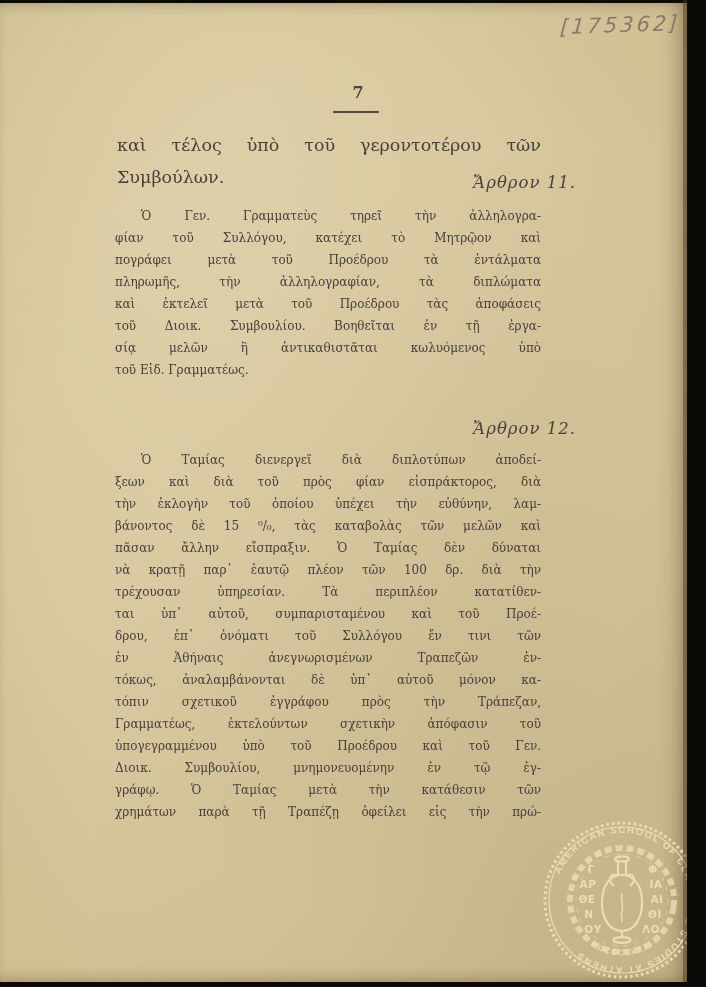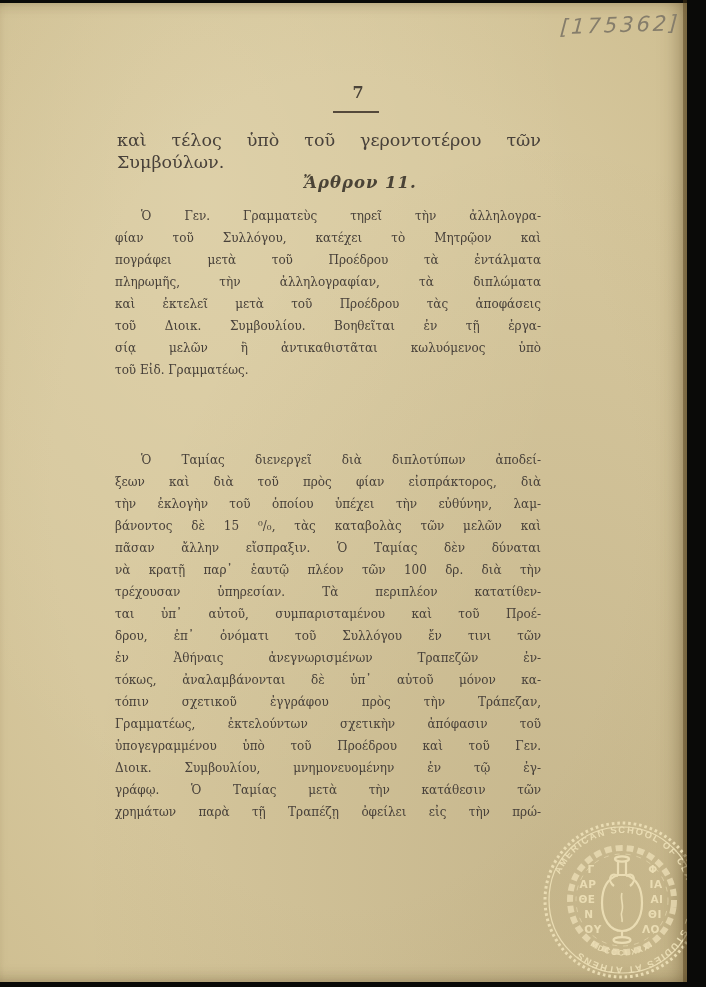--- a/index.html
+++ b/index.html
@@ -36,27 +36,27 @@
   .pagenum{
     position:absolute;top:80px;left:336px;width:44px;
     text-align:center;font-size:16px;font-weight:bold;color:#4b443a;
   }
   .pagenum-rule{
     position:absolute;top:108px;left:333px;width:46px;height:2px;
     background:#54493b;
   }
   .intro-line{
     position:absolute;top:126px;left:117px;width:424px;
-    font-size:17.5px;line-height:22px;
+    font-size:17.5px;line-height:32px;
     text-align:justify;text-align-last:justify;
     color:#48413a;
   }
   .article-heading{
-    position:absolute;left:160px;width:400px;
-    text-align:center;font-size:16.5px;font-style:italic;font-weight:bold;
+    position:absolute;left:176px;width:400px;
+    text-align:right;font-size:16.5px;font-style:italic;font-weight:normal;
     letter-spacing:1px;color:#4a4336;
   }
   .heading-11{top:170px;}
   .heading-12{top:416px;}
   .paragraph{
     position:absolute;left:115px;width:426px;
     font-size:12px;line-height:22px;color:#48413a;
   }
   .para-1{top:202px;}
   .para-2{top:446px;}
@@ -88,20 +88,21 @@
         <div class="tline first">Ὁ Γεν. Γραμματεὺς τηρεῖ τὴν ἀλληλογρα-</div>
         <div class="tline">φίαν τοῦ Συλλόγου, κατέχει τὸ Μητρῷον καὶ</div>
         <div class="tline">πογράφει μετὰ τοῦ Προέδρου τὰ ἐντάλματα</div>
         <div class="tline">πληρωμῆς, τὴν ἀλληλογραφίαν, τὰ διπλώματα</div>
         <div class="tline">καὶ ἐκτελεῖ μετὰ τοῦ Προέδρου τὰς ἀποφάσεις</div>
         <div class="tline">τοῦ Διοικ. Συμβουλίου. Βοηθεῖται ἐν τῇ ἐργα-</div>
         <div class="tline">σίᾳ μελῶν ἢ ἀντικαθιστᾶται κωλυόμενος ὑπὸ</div>
         <div class="tline flush">τοῦ Εἰδ. Γραμματέως.</div>
       </div>
 
+    <div class="article-heading heading-12">Ἄρθρον 12.</div>
     <div class="paragraph para-2">
         <div class="tline first">Ὁ Ταμίας διενεργεῖ διὰ διπλοτύπων ἀποδεί-</div>
         <div class="tline">ξεων καὶ διὰ τοῦ πρὸς φίαν εἰσπράκτορος, διὰ</div>
         <div class="tline">τὴν ἐκλογὴν τοῦ ὁποίου ὑπέχει τὴν εὐθύνην, λαμ-</div>
         <div class="tline">βάνοντος δὲ 15 ⁰/₀, τὰς καταβολὰς τῶν μελῶν καὶ</div>
         <div class="tline">πᾶσαν ἄλλην εἴσπραξιν. Ὁ Ταμίας δὲν δύναται</div>
         <div class="tline">νὰ κρατῇ παρ᾽ ἑαυτῷ πλέον τῶν 100 δρ. διὰ τὴν</div>
         <div class="tline">τρέχουσαν ὑπηρεσίαν. Τὰ περιπλέον κατατίθεν-</div>
         <div class="tline">ται ὑπ᾽ αὐτοῦ, συμπαρισταμένου καὶ τοῦ Προέ-</div>
         <div class="tline">δρου, ἐπ᾽ ὀνόματι τοῦ Συλλόγου ἔν τινι τῶν</div>

